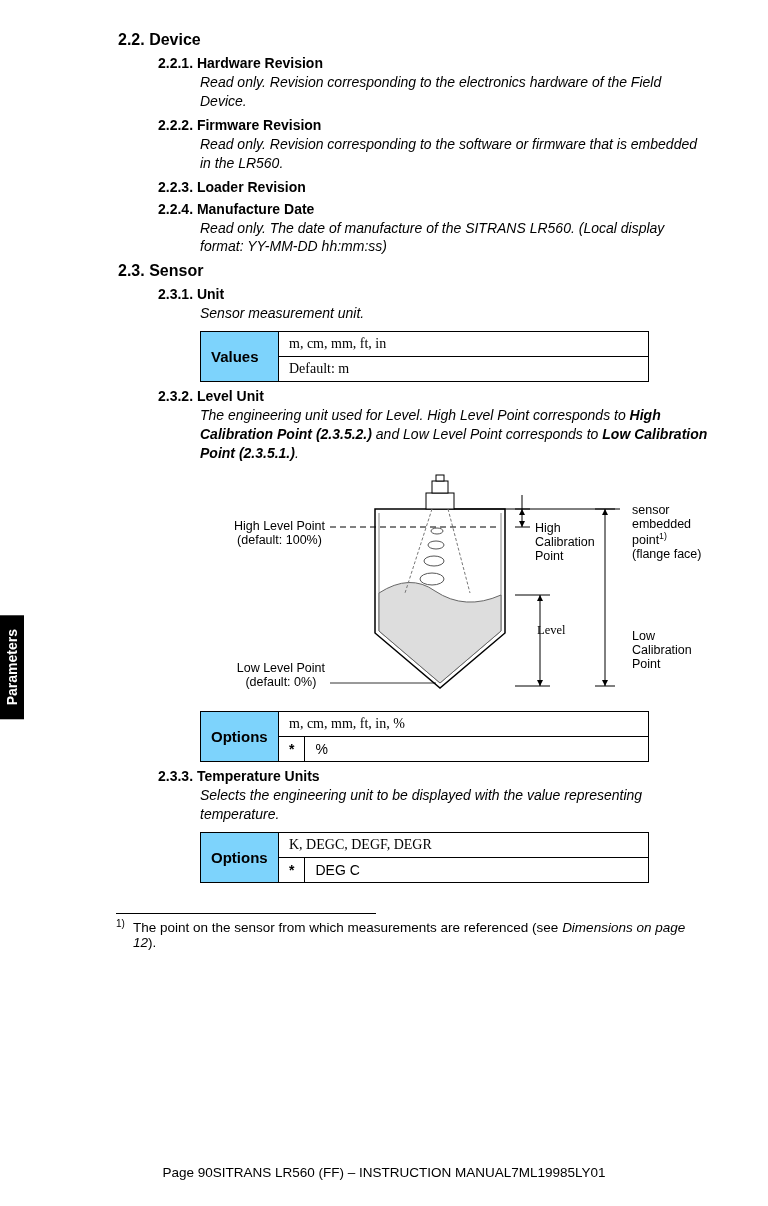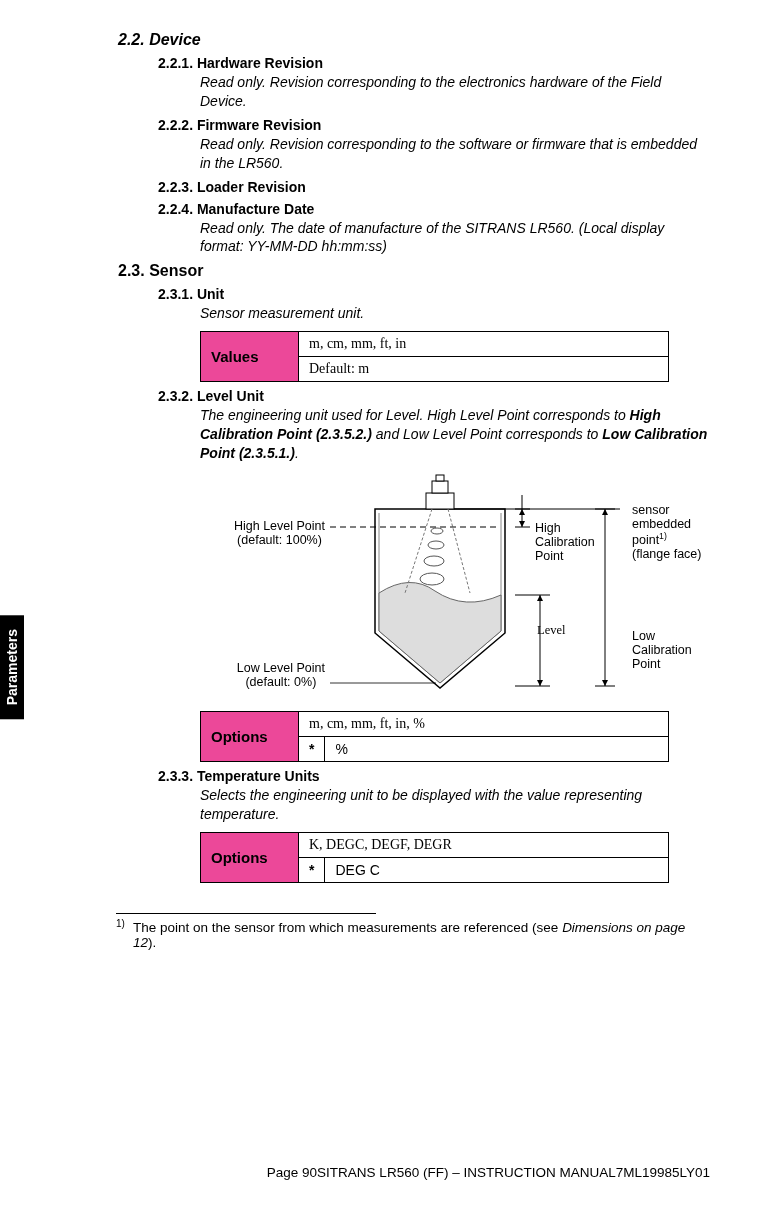--- a/index.html
+++ b/index.html
@@ -25,21 +25,21 @@
     writing-mode: vertical-rl;
     transform: rotate(180deg);
     padding: 14px 4px;
     font-weight: bold;
     font-size: 14px;
   }
   .sec-h {
     font-weight: bold;
     margin: 6px 0 2px 0;
   }
-  .sec-22 { font-size: 16px; margin-left: 60px; font-style: italic; }
+  .sec-22 { font-size: 16px; margin-left: 60px; }
   .sec-23 { font-size: 16px; margin-left: 60px; }
   .sub-h { font-weight: bold; font-size: 14px; margin-left: 100px; margin-top: 6px; }
   .desc {
     font-style: italic;
     margin-left: 142px;
     margin-top: 2px;
     line-height: 1.35;
   }
   .desc-nojust { text-align: left; }
   table.opt {
@@ -47,23 +47,23 @@
     margin-left: 142px;
     margin-top: 8px;
     font-size: 14px;
   }
   table.opt td, table.opt th {
     border: 1px solid #000;
     padding: 4px 10px;
     text-align: left;
   }
   table.opt th {
-    background: #ec4899;
+    background: #7dd3fc;
     font-weight: bold;
-    width: 98px;
+    width: 78px;
     font-size: 15px;
   }
   .val-col { width: 370px; font-family: Liberation Serif, serif; }
   .star-col { width: 26px; text-align: center !important; font-weight: bold; }
   .val-col2 { width: 344px; }
   .boldital { font-weight: bold; font-style: italic; }
   sup { font-size: 0.7em; }
   .diagram {
     position: relative;
     margin: 10px 0 4px 142px;
@@ -88,21 +88,21 @@
     vertical-align: super;
     margin-right: 8px;
     position: relative; top: -2px;
   }
   .footer {
     position: absolute;
     bottom: 26px;
     left: 58px;
     right: 58px;
     display: flex;
-    justify-content: flex-end;
+    justify-content: center;
     font-size: 13.5px;
   }
 </style>
 </head>
 <body>
 
 <div class="page">
 
   <div class="side-tab">Parameters</div>
 

